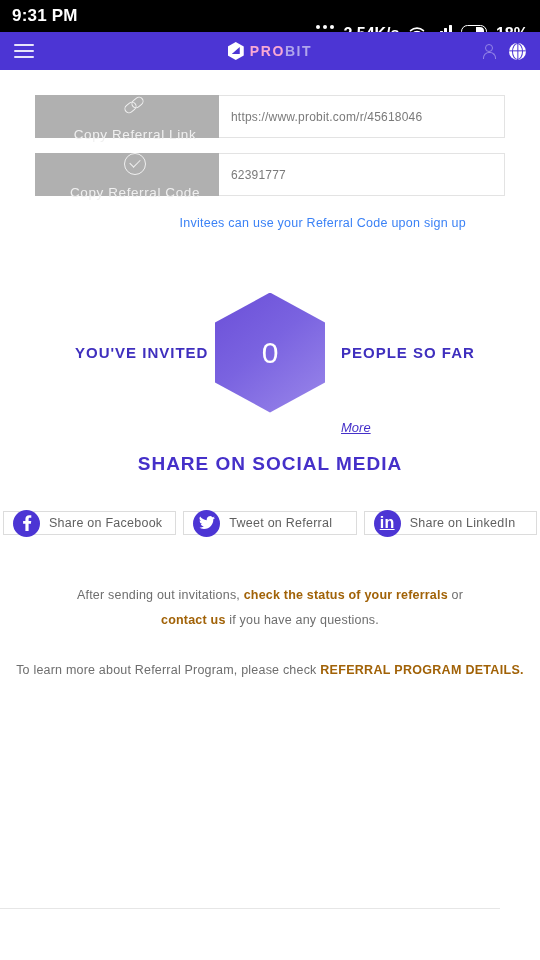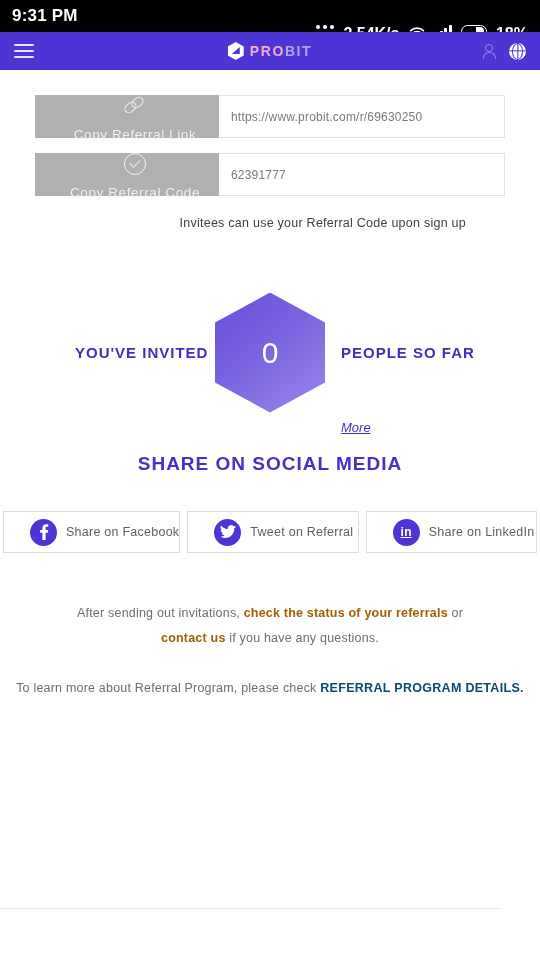--- a/index.html
+++ b/index.html
@@ -121,21 +121,21 @@
     position: relative; flex: none;
   }
   .ic-check::after {
     content:""; position:absolute; left: 5px; top: 5px; width: 9px; height: 5px;
     border-left: 1.6px solid #f0f0f0; border-bottom: 1.6px solid #f0f0f0;
     transform: rotate(-45deg);
   }
 
   .hint {
     text-align: right; padding-right: 74px; margin-top: 20px;
-    font-size: 12.5px; color: #404040; letter-spacing: .25px;
+    font-size: 12.5px; color: #3b82f6; letter-spacing: .25px;
   }
 
   
   .counter {
     margin-top: 60px; display: flex; align-items: center; justify-content: center;
     position: relative; height: 125px;
   }
   .cnt-label {
     color: #3f2fbe; font-size: 15px; font-weight: 700; letter-spacing: 1px;
     white-space: nowrap;
@@ -158,42 +158,42 @@
   
   .social-title {
     margin-top: 38px; text-align: center;
     color: #4530c9; font-size: 19px; font-weight: 700; letter-spacing: 1px;
   }
   .social-row {
     margin-top: 36px; display: flex; justify-content: space-between;
     padding: 0 3px; gap: 7px;
   }
   .social-btn {
-    flex: 1; height: 42px; border: 1px solid #dcdcdc; background: #fff;
-    display: flex; align-items: center; gap: 9px; padding-left: 26px;
+    flex: 1; height: 24px; border: 1px solid #dcdcdc; background: #fff;
+    display: flex; align-items: center; gap: 9px; padding-left: 9px;
     cursor: pointer;
   }
   .s-ic {
     width: 27px; height: 27px; border-radius: 50%; background: #4c35d4;
     color: #fff; display: flex; align-items: center; justify-content: center;
     flex: none; font-weight: 700; font-size: 14px;
   }
   .s-ic.fb { font-family: "Liberation Serif", serif; font-size: 17px; }
-  .s-ic.li { font-size: 12px; letter-spacing: .3px; text-decoration: underline; }
+  .s-ic.li { font-size: 16px; letter-spacing: .3px; text-decoration: underline; }
   .s-ic svg { display:block; }
   .social-btn span.lbl {
     font-size: 12.5px; color: #5f5f5f; letter-spacing: .25px; white-space: nowrap;
   }
 
   
   .foot { margin-top: 48px; text-align: center; color: #6e6e6e; }
   .foot p { font-size: 12.5px; line-height: 25px; letter-spacing: .2px; }
   .foot .strong { font-weight: 700; color: #a16207; }
   .foot .p2 { margin-top: 25px; }
-  .foot .caps { font-weight: 700; color: #0c4a6e; letter-spacing: .3px; }
+  .foot .caps { font-weight: 700; color: #a16207; letter-spacing: .3px; }
   .divider {
     position: absolute; left: 0; top: 908px; width: 500px; height: 1px;
     background: #e6e6e6;
   }
 </style>
 </head>
 <body>
 
 <div class="screen">
 
@@ -247,21 +247,21 @@
 
     <div class="copy-rows">
       <div class="copy-row">
         <div class="copy-btn">
           <span class="ic-link">
               <i></i>
               <i></i>
             </span>
           <span>Copy Referral Link</span>
         </div>
-        <div class="copy-field">https://www.probit.com/r/69630250</div>
+        <div class="copy-field">https://www.probit.com/r/45618046</div>
       </div>
 
       <div class="copy-row">
         <div class="copy-btn">
           <span class="ic-check"></span>
           <span>Copy Referral Code</span>
         </div>
         <div class="copy-field">62391777</div>
       </div>
     </div>

